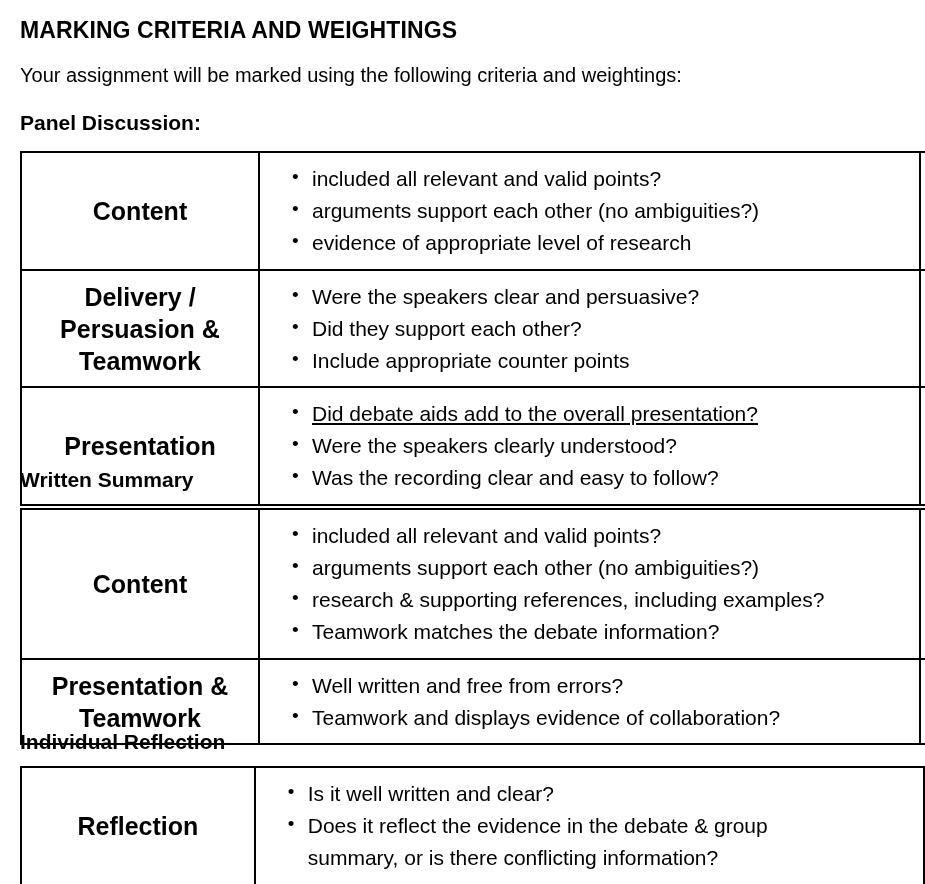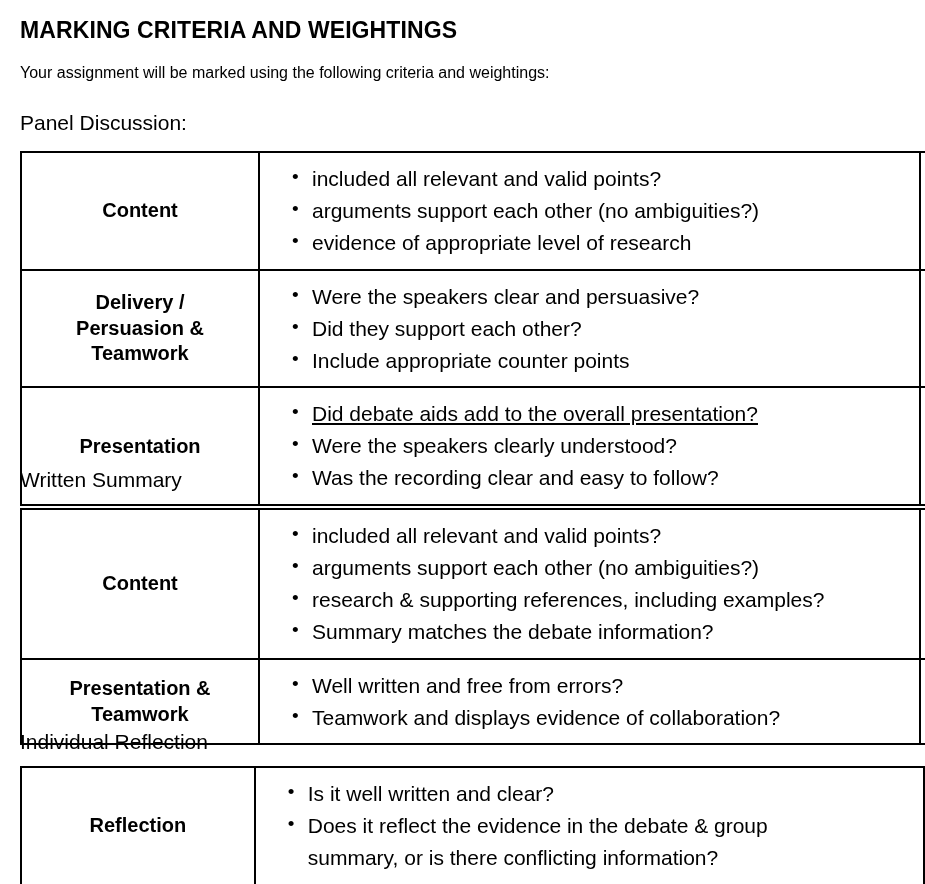--- a/index.html
+++ b/index.html
@@ -32,31 +32,31 @@
     font-weight: bold;
     letter-spacing: 0.1px;
     line-height: 1.1;
     white-space: nowrap;
   }
 
   .intro-line {
     position: absolute;
     left: 20px;
     top: 64px;
-    font-size: 16px;
+    font-size: 20px;
     font-weight: normal;
     line-height: 1.15;
     white-space: nowrap;
   }
 
   .section-heading {
     position: absolute;
     left: 20px;
     font-size: 21px;
-    font-weight: normal;
+    font-weight: bold;
     line-height: 1.1;
     white-space: nowrap;
     text-align: center;
   }
   .sh-panel      { top: 111px; }
   .sh-written    { top: 468px; }
   .sh-reflection { top: 730px; }
 
   .crit-table {
     position: absolute;
@@ -76,21 +76,21 @@
   .t1, .t2 { width: 1005px; }
   .t3      { width: 1012px; }
 
   .col-label  { width: 238px; }
   .t3 .col-label { width: 231px; }
   .col-items  { width: 661px; }
   .col-weight { width: 106px; }
 
   .cell-label {
     text-align: center;
-    font-size: 20px;
+    font-size: 25px;
     font-weight: bold;
     line-height: 1.28;
     padding: 6px 6px;
   }
 
   .cell-items {
     padding: 6px 0 8px 0;
   }
 
   ul.bullets {
@@ -190,21 +190,21 @@
         <col class="col-weight">
     </colgroup>
     <tbody>
       <tr>
         <td class="cell-label">Content</td>
         <td class="cell-items">
           <ul class="bullets">
             <li><span>included all relevant and valid points?</span></li>
             <li><span>arguments support each other (no ambiguities?)</span></li>
             <li><span>research &amp; supporting references, including examples?</span></li>
-            <li><span>Summary matches the debate information?</span></li>
+            <li><span>Teamwork matches the debate information?</span></li>
           </ul>
         </td>
         <td class="cell-weight"></td>
       </tr>
       <tr>
         <td class="cell-label">Presentation &amp;<br>Teamwork</td>
         <td class="cell-items">
           <ul class="bullets">
             <li><span>Well written and free from errors?</span></li>
             <li><span>Teamwork and displays evidence of collaboration?</span></li>

